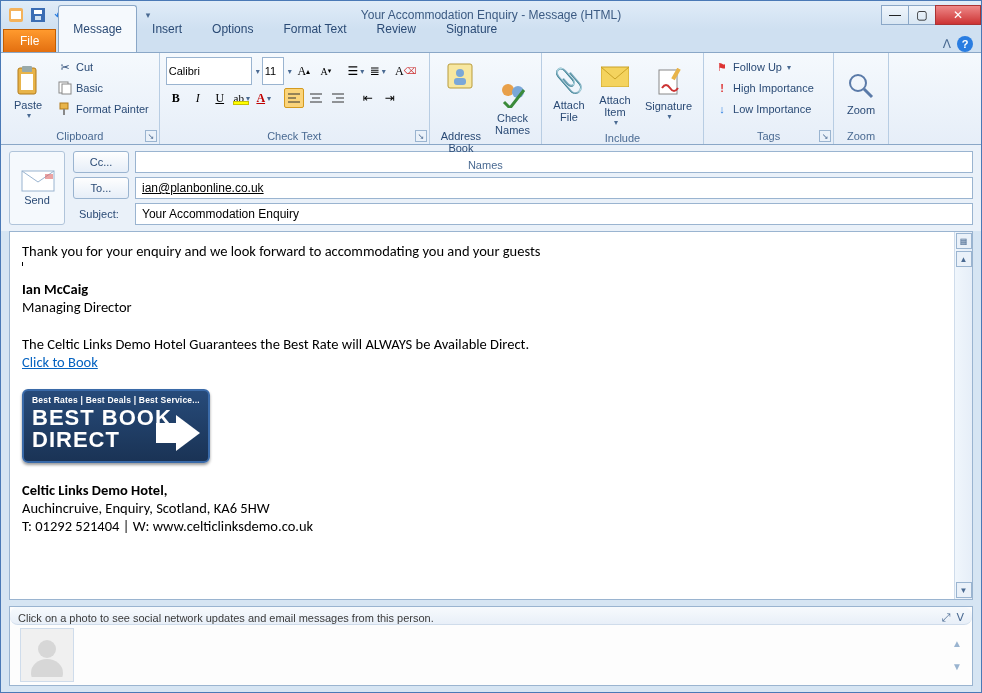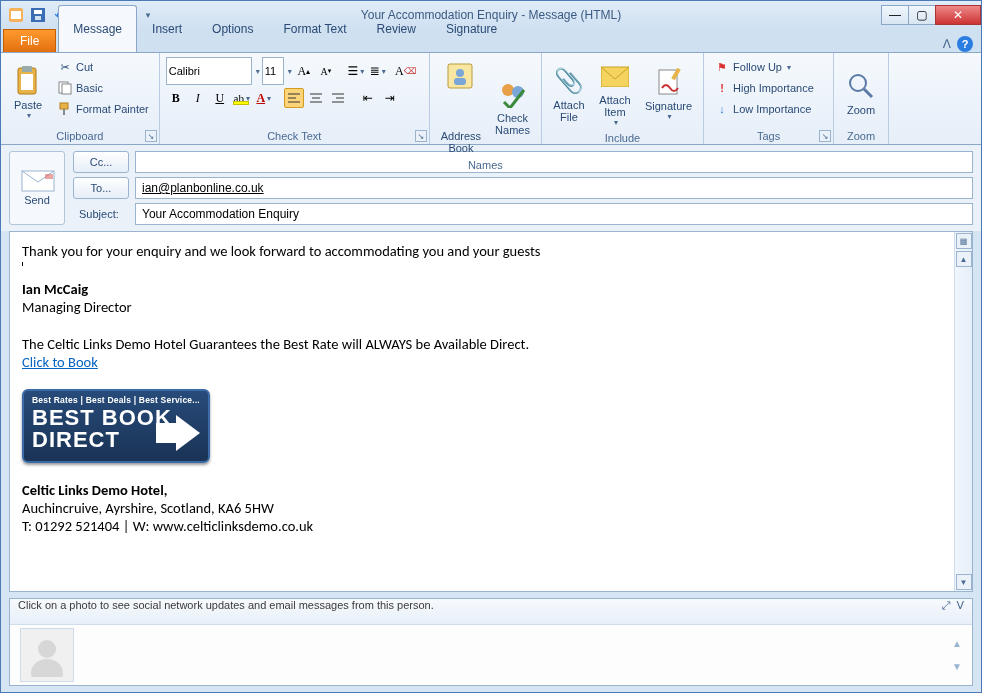--- a/index.html
+++ b/index.html
@@ -279,27 +279,28 @@
     display:flex;align-items:center;justify-content:center;font-size:8px;color:#4a6a92;
     margin:1px;
   }
   
   .people-pane {
     margin: 0 8px 6px 8px;
     border: 1px solid #9ab4d0;
     background: #fdfdfd;
   }
   .people-header {
-    height: 26px;
+    height: 18px;
     background: linear-gradient(#f7fafd,#e8eff8);
     border-bottom: 1px solid #cfdceb;
-    display:flex;align-items:flex-start;
+    display:flex;align-items:flex-end;
     padding: 0 8px;
     font-size: 11px;
     color: #3a3a3a;
+    border-radius: 8px;
   }
   .people-header .ctrls { margin-left:auto; display:flex; gap:6px; color:#4a6a92;}
   .people-body {
     height: 60px;
     display:flex; align-items:center;
     padding: 4px 10px;
     gap: 10px;
   }
   .avatar {
     width: 54px; height: 54px;
@@ -603,21 +604,21 @@
     <br>
     <div class="logo-badge">
       <div class="logo-top">Best Rates | Best Deals | Best Service...</div>
       <div class="logo-main">BEST BOOK</div>
       <div class="logo-main">DIRECT</div>
       <div class="logo-arrow-stem"></div>
       <div class="logo-arrow"></div>
     </div>
     <br>
     <div><b>Celtic Links Demo Hotel,</b></div>
-    <div>Auchincruive, Ayrshire, Scotland, KA6 5HW</div>
+    <div>Auchincruive, Enquiry, Scotland, KA6 5HW</div>
     <div>T: 01292 521404 | W: www.celticlinksdemo.co.uk</div>
   </div>
   <div class="scroll-gutter">
     <div class="sbtn">▦</div>
     <div class="sbtn">▲</div>
     <div style="flex:1"></div>
     <div class="sbtn">▼</div>
   </div>
 </div>
 

